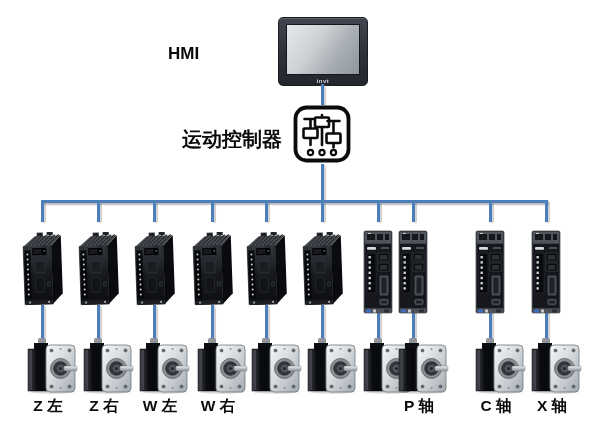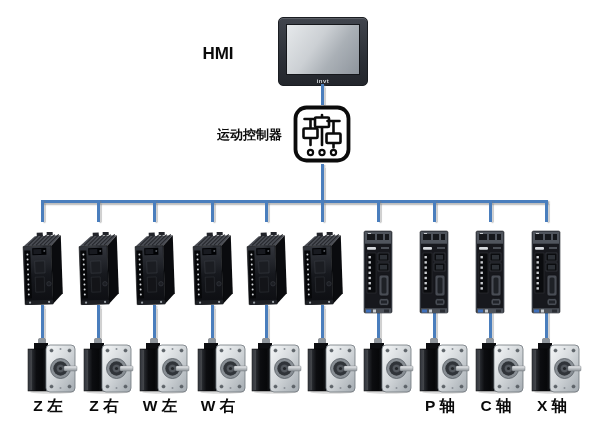--- a/index.html
+++ b/index.html
@@ -17,26 +17,26 @@
   .line-ctl-bus{left:320.5px;top:164px;height:37px;}
   
   .hmi-monitor{position:absolute;left:278px;top:17px;width:88px;height:67px;
       background:linear-gradient(180deg,#41454d 0%,#2c3037 60%,#23262c 100%);
       border:1px solid #1a1d22;border-radius:5px;box-shadow:inset 0 1px 0 rgba(255,255,255,.15);}
   .hmi-screen{position:absolute;left:7px;top:6px;width:72px;height:49px;
       background:linear-gradient(125deg,#e6e9eb 0%,#ccd0d4 40%,#aab0b6 65%,#8e959d 100%);
       border:1px solid #15171b;}
   .hmi-brand{position:absolute;left:0;bottom:1px;width:100%;text-align:center;
       font-size:6px;font-weight:bold;color:#d4d7db;letter-spacing:.5px;}
-  .hmi-label{position:absolute;left:168px;top:44px;width:100px;text-align:center;
+  .hmi-label{position:absolute;left:168px;top:44px;width:100px;text-align:left;
       font-size:17px;font-weight:bold;color:#0a0a0a;}
   
   .ctl-icon{position:absolute;left:292px;top:104px;width:60px;height:60px;}
   .ctl-label{position:absolute;left:130px;top:126px;width:152px;text-align:right;
-      font-size:13px;font-weight:bold;color:#0a0a0a;}
+      font-size:20px;font-weight:bold;color:#0a0a0a;}
   
   .col{position:absolute;top:200px;width:56px;height:231px;}
   .col .vline{left:20.5px;}
   .drop{top:0;height:22px;}
   .link{top:105px;height:33px;}
   .drive{position:absolute;}
   .drive.rack{left:-1px;top:32px;width:46px;height:78px;}
   .drive.front{left:6px;top:30px;width:32px;height:85px;}
   .motor{position:absolute;left:6px;top:136px;width:52px;height:58px;}
   .axis-label{position:absolute;top:196px;width:100%;text-align:center;
@@ -265,21 +265,21 @@
     <div class="vline drop"></div>
     <div class="vline link"></div>
     <svg class="drive front" viewBox="0 0 32 85">
         <use href="#sym-drive-front"></use>
       </svg>
     <svg class="motor" viewBox="0 0 52 58">
         <use href="#sym-motor"></use>
       </svg>
   </div>
 
-  <div class="col" style="left:412px">
+  <div class="col" style="left:391px">
     <div class="vline drop"></div>
     <div class="vline link"></div>
     <svg class="drive front" viewBox="0 0 32 85">
         <use href="#sym-drive-front"></use>
       </svg>
     <svg class="motor" viewBox="0 0 52 58">
         <use href="#sym-motor"></use>
       </svg>
     <div class="axis-label">P 轴</div>
   </div>

